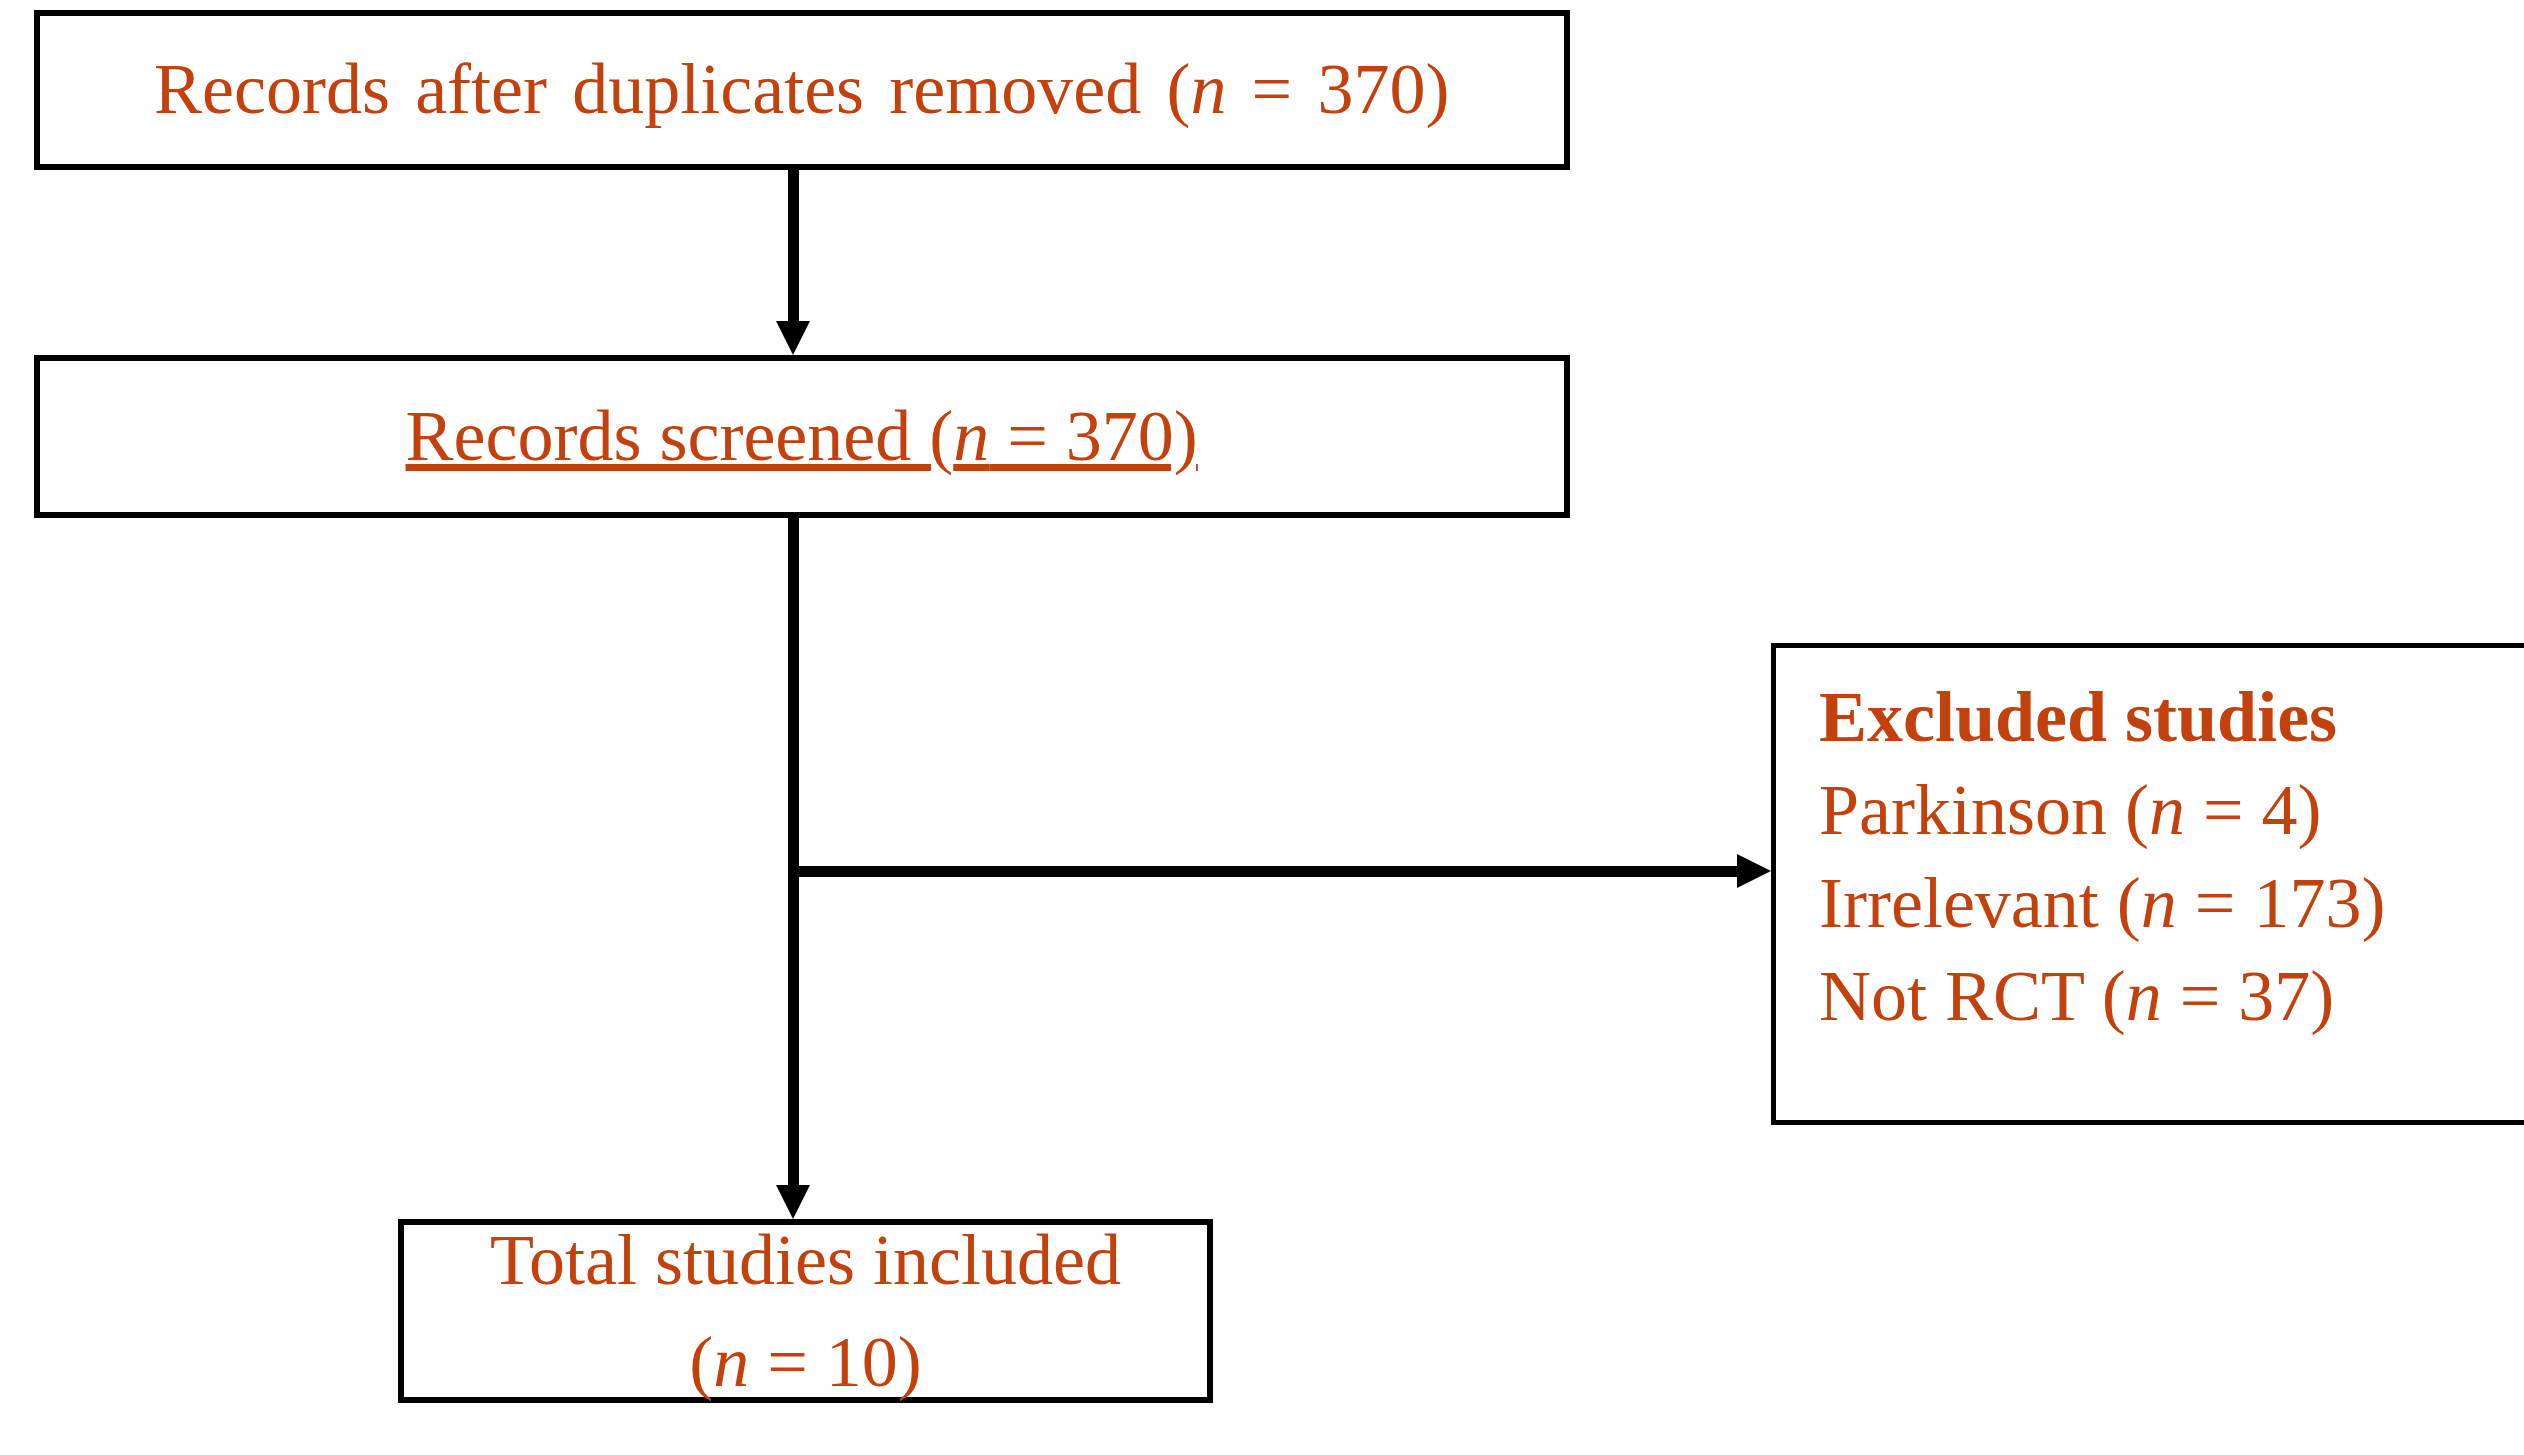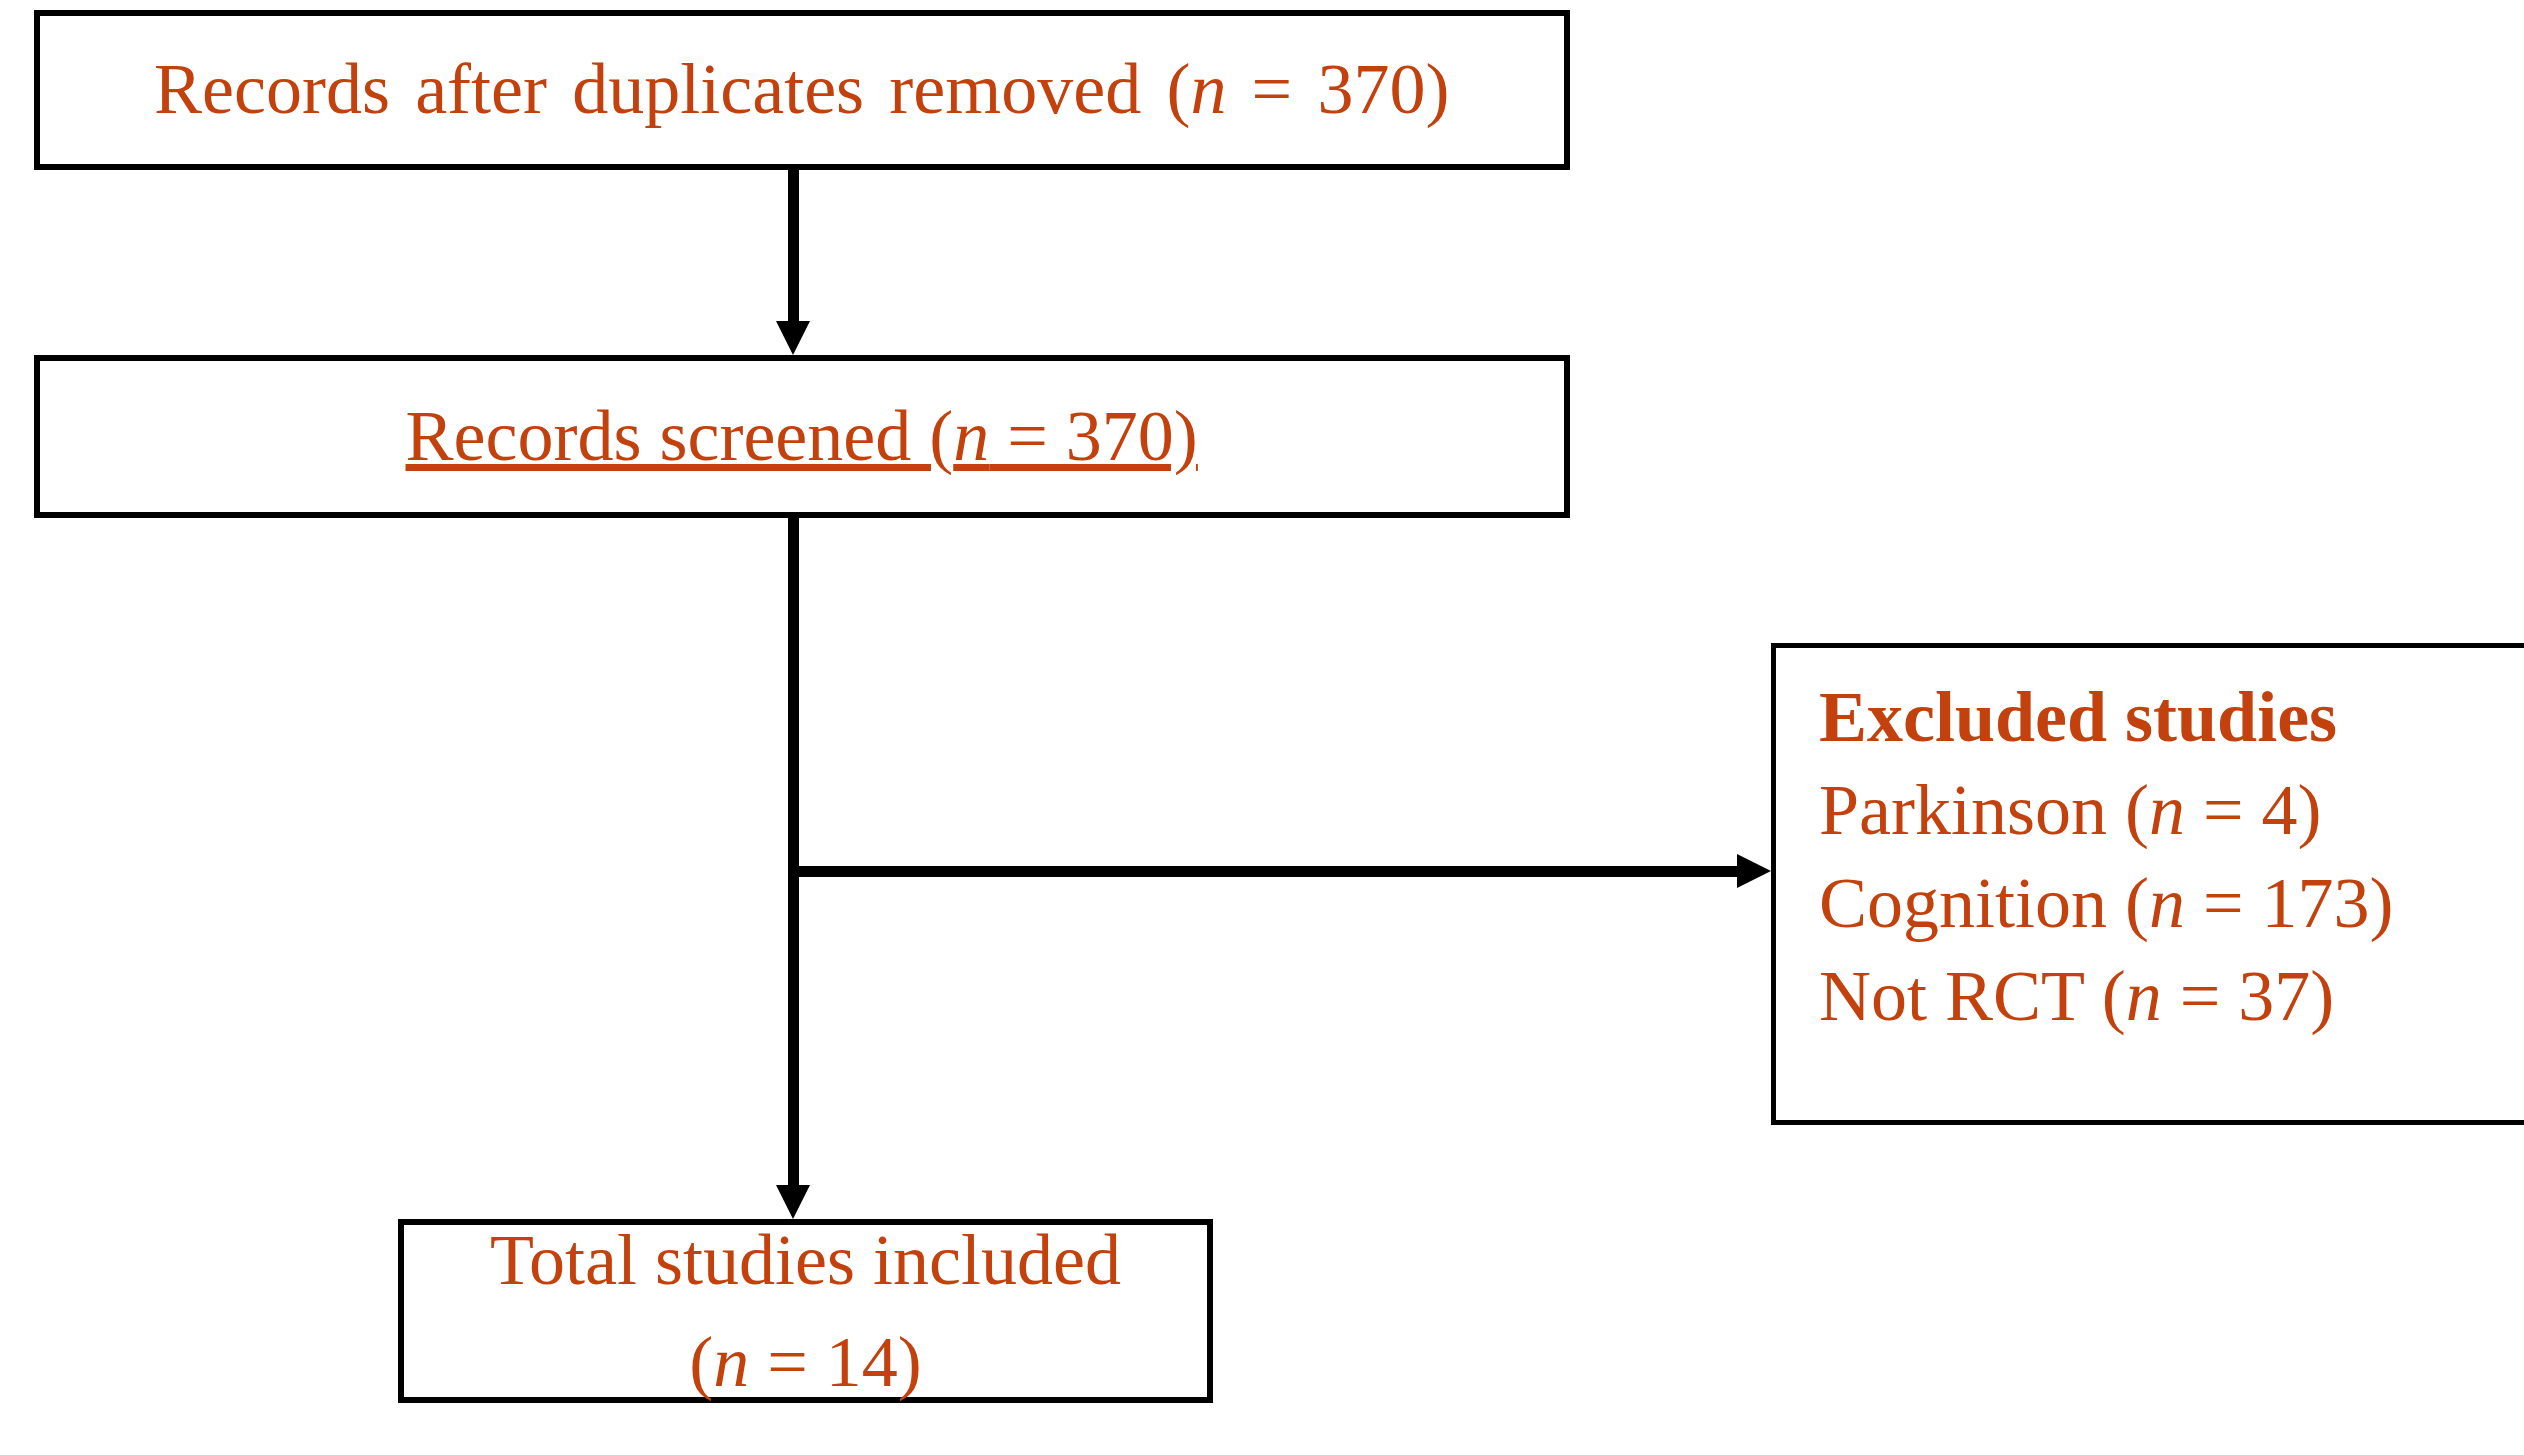--- a/index.html
+++ b/index.html
@@ -88,23 +88,23 @@
 
   <div class="shaft-v" style="left:768px; top:518px; height:668px;"></div>
   <div class="head-down" style="left:756px; top:1185px;"></div>
 
   <div class="shaft-h" style="left:768px; top:866px; width:949px;"></div>
   <div class="head-right" style="left:1717px; top:854px;"></div>
 
   <div class="excluded-box" style="left:1751px; top:643px; width:769px; height:482px;">
     <div class="title">Excluded studies</div>
     <div class="item"><span>Parkinson (</span><span class="nvar">n</span><span> = 4)</span></div>
-    <div class="item"><span>Cognition (</span><span class="nvar">n</span><span> = 173)</span></div>
+    <div class="item"><span>Irrelevant (</span><span class="nvar">n</span><span> = 173)</span></div>
     <div class="item"><span>Not RCT (</span><span class="nvar">n</span><span> = 37)</span></div>
   </div>
 
   <div class="flowbox" style="left:378px; top:1219px; width:815px; height:184px; line-height:1.42;">
     <div class="ln">Total studies included</div>
-    <div class="ln"><span>(</span><span class="nvar">n</span><span> = 14)</span></div>
+    <div class="ln"><span>(</span><span class="nvar">n</span><span> = 10)</span></div>
   </div>
 
 </div>
 
 
 </body></html>

